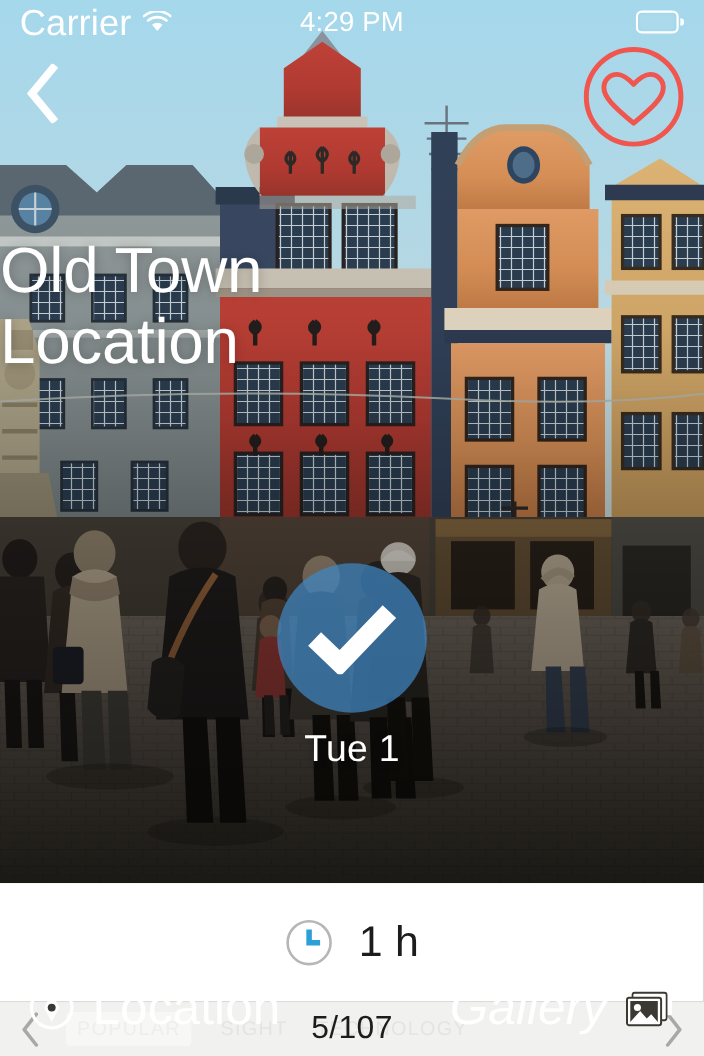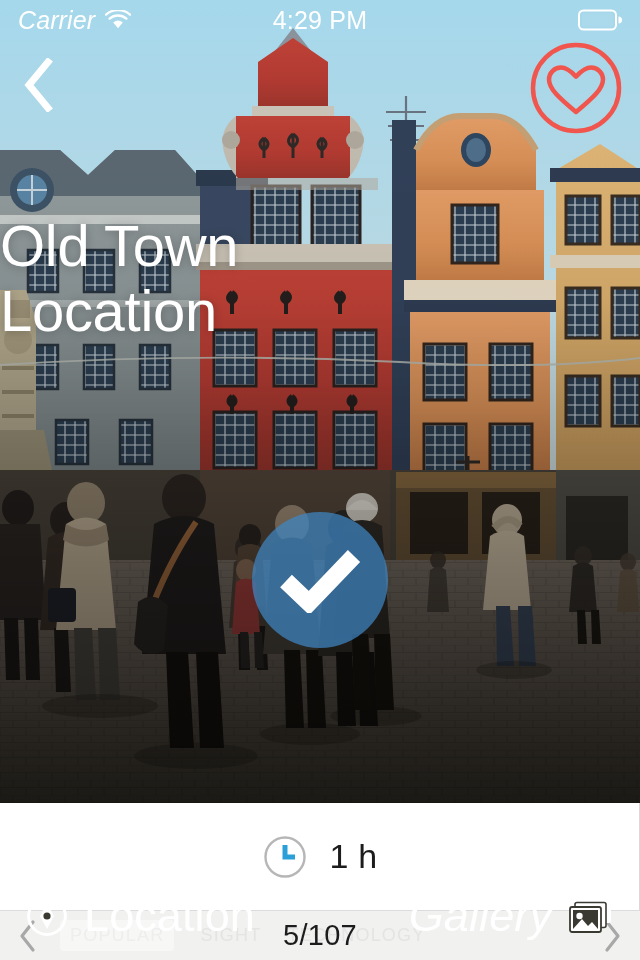--- a/index.html
+++ b/index.html
@@ -26,21 +26,21 @@
     pointer-events:none;
   }
 
   
   .statusbar {
     position:absolute; left:0; top:0; width:640px; height:40px;
     display:flex; align-items:center; padding:0 18px; z-index:40;
     color:#fff;
   }
   .sb-left { display:flex; align-items:center; gap:10px; }
-  .sb-carrier { font-size:25px; font-weight:400; letter-spacing:0.1px; line-height:1;font-style:italic; }
+  .sb-carrier { font-size:33px; font-weight:400; letter-spacing:0.1px; line-height:1; }
   .sb-center { position:absolute; left:0; right:0; text-align:center; pointer-events:none; }
   .sb-time { font-size:25px; font-weight:500; letter-spacing:0.2px; }
   .sb-right { margin-left:auto; display:flex; align-items:center; }
 
   
   .back-btn {
     position:absolute; left:6px; top:50px; width:66px; height:70px;
     display:flex; align-items:center; justify-content:center; z-index:40;
   }
   .fav-btn {
@@ -84,21 +84,21 @@
 
   
   .action-bar {
     position:absolute; left:0; top:803px; width:640px; height:107px;
     background:#fff; display:flex; z-index:20;
   }
   .action-cell {
     flex:1; display:flex; align-items:center; justify-content:center; gap:22px;
   }
   .action-cell.left { border-right:1px solid #d9d9d9; }
-  .action-label { font-size:34px; font-weight:400; color:#1c1c1c; letter-spacing:0.2px; }
+  .action-label { font-size:39px; font-weight:400; color:#1c1c1c; letter-spacing:0.2px; }
 
   
   .pager {
     position:absolute; left:0; top:910px; width:640px; height:50px;
     background:#f1f1f0; border-top:1px solid #dcdcdc;
     display:flex; align-items:center; z-index:20; overflow:hidden;
   }
   .pager-arrow {
     width:56px; height:50px; display:flex; align-items:center; justify-content:center;
     flex:0 0 56px; z-index:3;
@@ -438,20 +438,21 @@
     <div class="title-line">Old Town</div>
     <div class="title-line">Location</div>
   </div>
 
   <div class="check-wrap">
     <div class="check-circle">
       <svg width="82" height="66" viewBox="0 0 82 66">
         <path d="M7 34 L30 56 L75 9" stroke="#fff" stroke-width="17" fill="none" stroke-linecap="butt" stroke-linejoin="miter"></path>
       </svg>
     </div>
+    <div class="check-day">Tue 1</div>
   </div>
 
   <div class="lg-row">
     <div class="lg-item">
       <svg width="42" height="42" viewBox="0 0 42 42">
         <circle cx="21" cy="21" r="18.4" fill="none" stroke="#fff" stroke-width="3"></circle>
         <path d="M21 8 L28 21 L21 34 L14 21 Z" fill="#fff"></path>
         <circle cx="21" cy="21" r="3.6" fill="#3b3a32"></circle>
       </svg>
       <span class="lg-label">Location</span>

